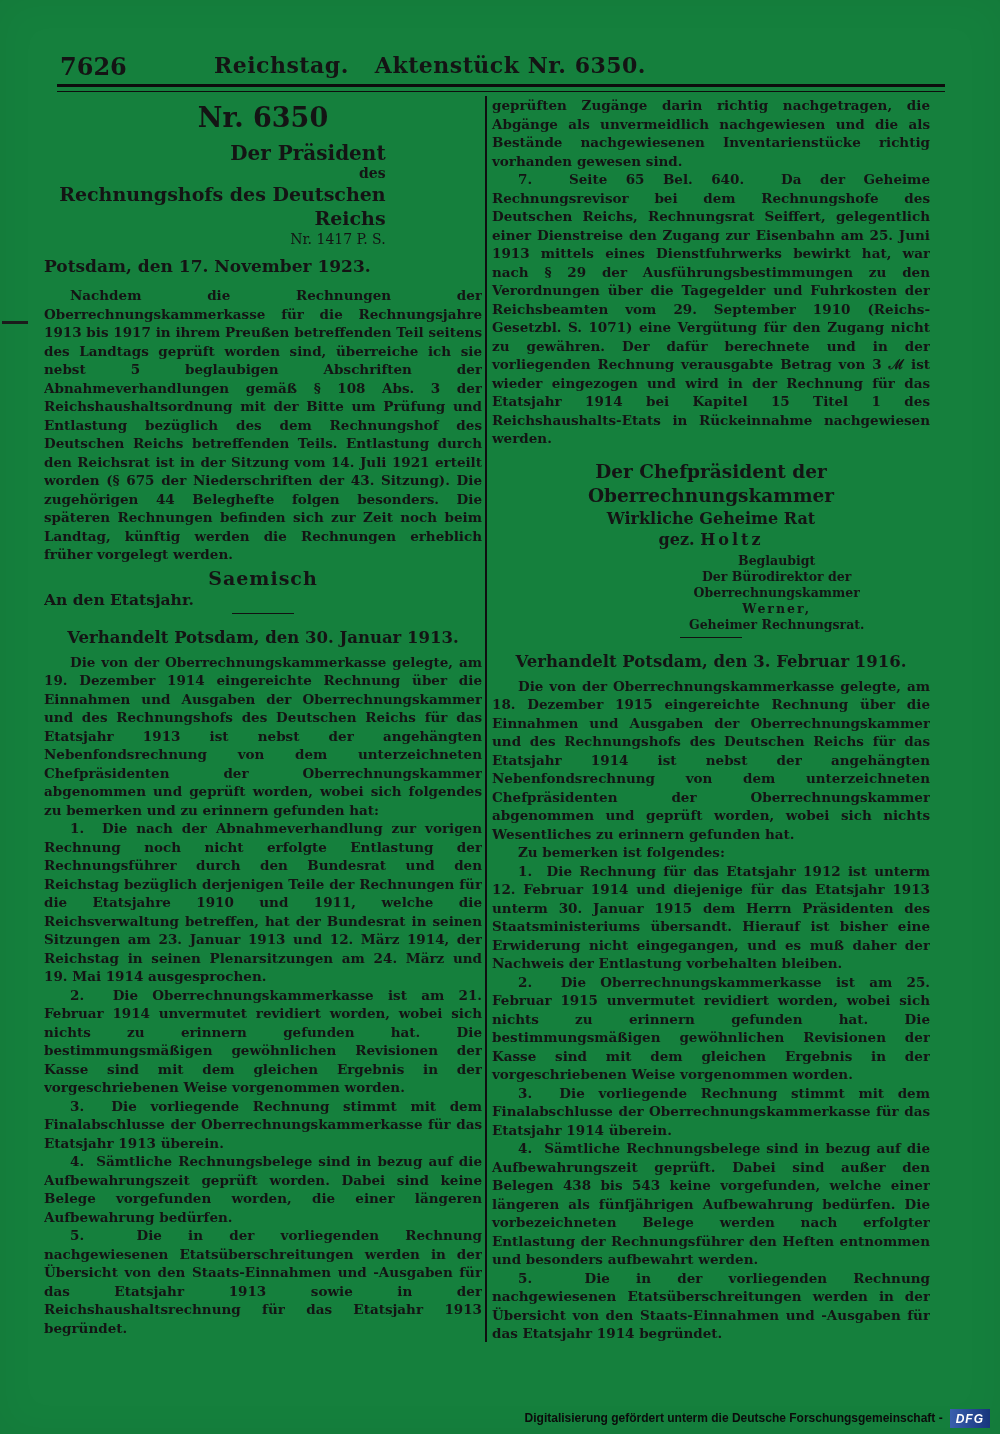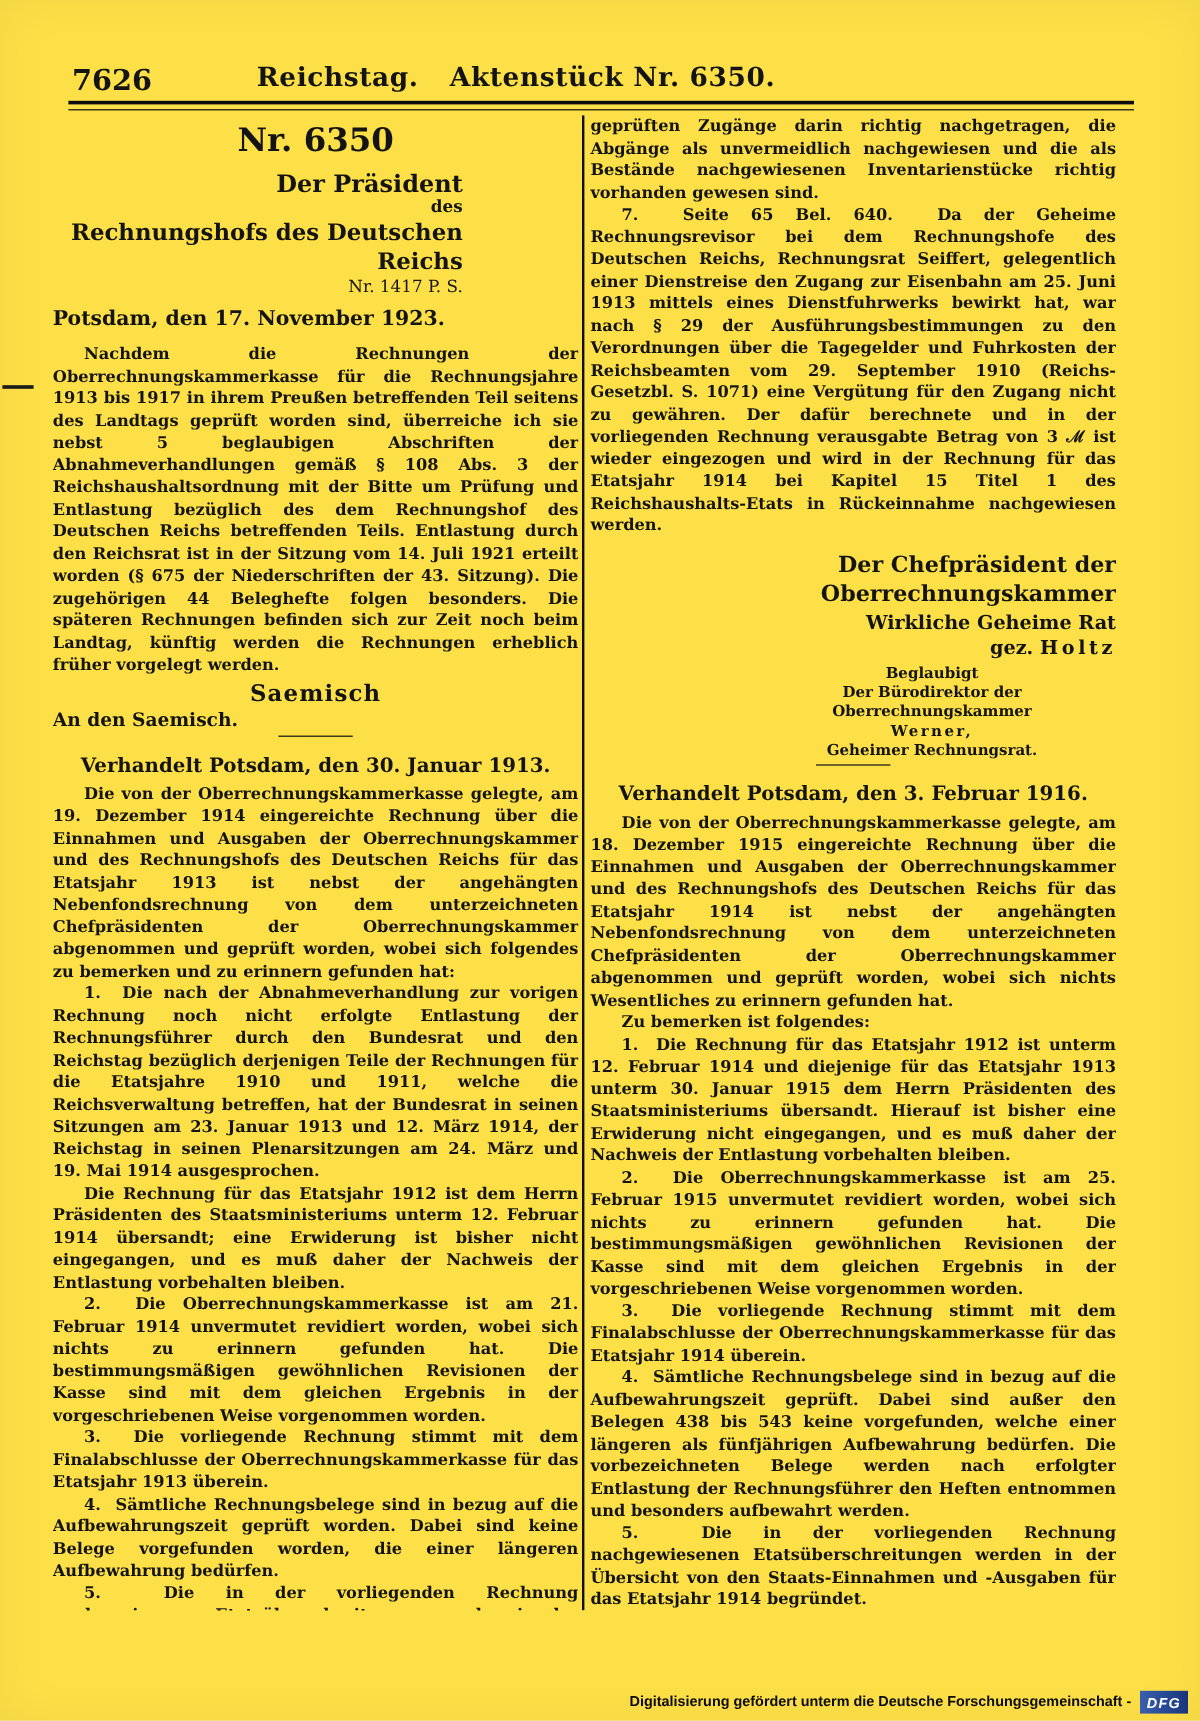--- a/index.html
+++ b/index.html
@@ -1,20 +1,20 @@
 <!DOCTYPE html>
 <html lang="de"><head>
 <meta charset="utf-8">
 <style>
   html,body{margin:0;padding:0;background:#e9e9e6;}
   .page{
     position:relative;
     width:1000px;height:1434px;
     margin:0 auto;
-    background:#fde047;
+    background:#15803d;
     color:#141414;
     font-family:"DejaVu Serif","Liberation Serif",serif;
     overflow:hidden;
     box-shadow:inset 0 0 40px rgba(0,0,0,0.05);
   }
   
   .running-head{position:absolute;top:50px;left:0;width:1000px;height:32px;}
   .page-number{position:absolute;left:60px;top:2px;font-size:24px;font-weight:bold;}
   .head-title{
     position:absolute;left:0;width:860px;text-align:center;top:2px;
@@ -45,21 +45,21 @@
   .sender-block{width:78%;text-align:right;}
   .sender-1{font-size:20px;font-weight:bold;line-height:24px;}
   .sender-2{font-size:14px;font-weight:bold;line-height:17px;}
   .sender-3{font-size:19px;font-weight:bold;line-height:24px;}
   .ref-number{font-size:14px;line-height:18px;}
   .dateline{font-size:17px;font-weight:bold;text-align:left;margin:8px 45px 10px 0;}
   .signature-name{font-size:19px;font-weight:bold;text-align:center;letter-spacing:1px;margin-top:3px;}
   .address{font-size:15.5px;font-weight:bold;margin-top:1px;}
   .short-rule{width:62px;border-top:1.5px solid #111;margin:4px auto 0;}
   .protocol{font-size:16.5px;font-weight:bold;text-align:center;margin:14px 0 6px;}
-  .sig-block{text-align:right;margin:12px 0 2px;font-weight:bold;}
+  .sig-block{text-align:center;margin:12px 0 2px;font-weight:bold;}
   .sig-title{font-size:18.5px;line-height:24px;}
   .sig-sub{font-size:16px;line-height:21px;}
   .sig-name{font-size:16px;line-height:22px;}
   .sig-name .spaced{letter-spacing:3px;}
   .attest-block{margin-left:30%;width:70%;text-align:center;font-weight:bold;font-size:12.5px;line-height:16px;}
   .attest-name{letter-spacing:2px;}
   
   .dfg-footer{
     position:absolute;right:10px;bottom:6px;height:20px;
     display:flex;align-items:center;gap:7px;
@@ -94,26 +94,25 @@
       <div class="doc-number">Nr. 6350</div>
       <div class="sender-block">
         <div class="sender-1">Der Präsident</div>
         <div class="sender-2">des</div>
         <div class="sender-3">Rechnungshofs des Deutschen Reichs</div>
         <div class="ref-number">Nr. 1417 P. S.</div>
       </div>
       <div class="dateline">Potsdam, den 17. November 1923.</div>
       <p class="body">Nachdem die Rechnungen der Oberrechnungskammerkasse für die Rechnungsjahre 1913 bis 1917 in ihrem Preußen betreffenden Teil seitens des Landtags geprüft worden sind, überreiche ich sie nebst 5 beglaubigen Abschriften der Abnahmeverhandlungen gemäß § 108 Abs. 3 der Reichshaushaltsordnung mit der Bitte um Prüfung und Entlastung bezüglich des dem Rechnungshof des Deutschen Reichs betreffenden Teils. Entlastung durch den Reichsrat ist in der Sitzung vom 14. Juli 1921 erteilt worden (§ 675 der Niederschriften der 43. Sitzung). Die zugehörigen 44 Beleghefte folgen besonders. Die späteren Rechnungen befinden sich zur Zeit noch beim Landtag, künftig werden die Rechnungen erheblich früher vorgelegt werden.</p>
       <div class="signature-name">Saemisch</div>
-      <div class="address">An den Saemisch.</div>
+      <div class="address">An den Etatsjahr.</div>
       <div class="short-rule"></div>
       <div class="protocol">Verhandelt Potsdam, den 30. Januar 1913.</div>
       <p class="body">Die von der Oberrechnungskammerkasse gelegte, am 19. Dezember 1914 eingereichte Rechnung über die Einnahmen und Ausgaben der Oberrechnungskammer und des Rechnungshofs des Deutschen Reichs für das Etatsjahr 1913 ist nebst der angehängten Nebenfondsrechnung von dem unterzeichneten Chefpräsidenten der Oberrechnungskammer abgenommen und geprüft worden, wobei sich folgendes zu bemerken und zu erinnern gefunden hat:</p>
       <p class="body">1.&nbsp;&nbsp;Die nach der Abnahmeverhandlung zur vorigen Rechnung noch nicht erfolgte Entlastung der Rechnungsführer durch den Bundesrat und den Reichstag bezüglich derjenigen Teile der Rechnungen für die Etatsjahre 1910 und 1911, welche die Reichsverwaltung betreffen, hat der Bundesrat in seinen Sitzungen am 23. Januar 1913 und 12. März 1914, der Reichstag in seinen Plenarsitzungen am 24. März und 19. Mai 1914 ausgesprochen.</p>
-      <p class="body">Die Rechnung für das Etatsjahr 1912 ist dem Herrn Präsidenten des Staatsministeriums unterm 12. Februar 1914 übersandt; eine Erwiderung ist bisher nicht eingegangen, und es muß daher der Nachweis der Entlastung vorbehalten bleiben.</p>
       <p class="body">2.&nbsp;&nbsp;Die Oberrechnungskammerkasse ist am 21. Februar 1914 unvermutet revidiert worden, wobei sich nichts zu erinnern gefunden hat. Die bestimmungsmäßigen gewöhnlichen Revisionen der Kasse sind mit dem gleichen Ergebnis in der vorgeschriebenen Weise vorgenommen worden.</p>
       <p class="body">3.&nbsp;&nbsp;Die vorliegende Rechnung stimmt mit dem Finalabschlusse der Oberrechnungskammerkasse für das Etatsjahr 1913 überein.</p>
       <p class="body">4.&nbsp;&nbsp;Sämtliche Rechnungsbelege sind in bezug auf die Aufbewahrungszeit geprüft worden. Dabei sind keine Belege vorgefunden worden, die einer längeren Aufbewahrung bedürfen.</p>
       <p class="body">5.&nbsp;&nbsp;Die in der vorliegenden Rechnung nachgewiesenen Etatsüberschreitungen werden in der Übersicht von den Staats-Einnahmen und -Ausgaben für das Etatsjahr 1913 sowie in der Reichshaushaltsrechnung für das Etatsjahr 1913 begründet.</p>
 
     </div>
 
     <div class="col-divider"></div>
 
     <div class="col col-right">

